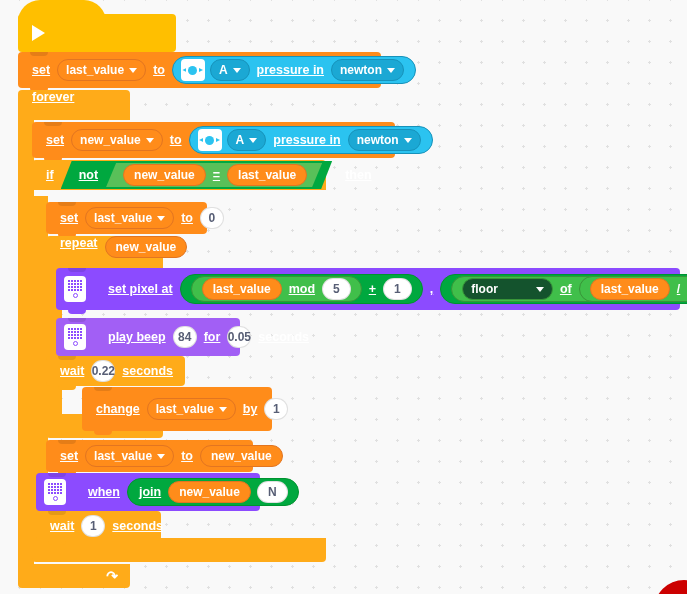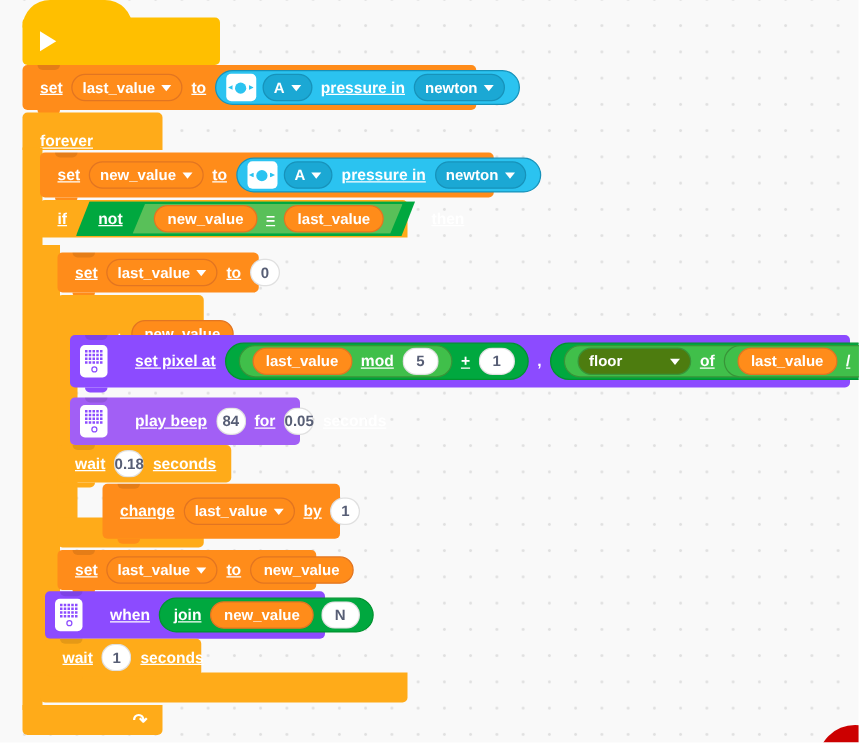--- a/index.html
+++ b/index.html
@@ -67,21 +67,21 @@
 
   
   .dd {
     display:inline-flex; align-items:center; gap:5px;
     height:22px; padding:0 8px; border-radius:11px;
     font-size:12px; font-weight:bold; color:#fff;
     margin:0 3px;
   }
   .dd.var   { background:#FF8C1A; border:1px solid #E27521; }
   .dd.sense { background:#1BA8D4; border:1px solid #1792BA; }
-  .dd.op    { background:#4d7c0f; border:1px solid #389438;gap:38px; }
+  .dd.op    { background:#14532d; border:1px solid #389438;gap:38px; }
   .caret {
     width:0;height:0;border-left:4px solid transparent;border-right:4px solid transparent;
     border-top:5px solid #fff; display:inline-block;
   }
   .hex-outer {
     display:inline-flex; align-items:center;
     height:28px; background:#00A83F;
     clip-path: polygon(11px 0, 100% 0, calc(100% - 11px) 100%, 0 100%);
     padding:0 10px 0 14px; margin:0 3px;
   }
@@ -125,21 +125,21 @@
   .force-icon .core::before{left:-6px;}
   .force-icon .core::after{right:-6px;transform:scaleX(-1);}
 
   .play-tri {
     width:0;height:0;border-left:13px solid #fff;
     border-top:8px solid transparent;border-bottom:8px solid transparent;
   }
   .loop-arrow { color:#fff; font-size:14px; font-weight:bold; }
 
   
-  .c-top { position:absolute; border-radius:4px 4px 0 0; display:flex; align-items:flex-end; padding-left:10px; }
+  .c-top { position:absolute; border-radius:4px 4px 0 0; display:flex; align-items:flex-start; padding-left:10px; }
   .c-left { position:absolute; }
   .c-bot  { position:absolute; border-radius:0 0 4px 4px; display:flex; align-items:center; justify-content:flex-end; padding-right:12px; }
 
   .hat {
     position:absolute; background:#FFBF00; border-radius:4px;
     display:flex; align-items:center; padding-left:14px; gap:14px;
   }
   .hat-cap {
     position:absolute; left:0; top:-14px; width:88px; height:22px;
     background:#FFBF00; border-radius:44px 44px 0 0;
@@ -335,21 +335,21 @@
     <span class="divider"></span>
     <span class="lbl">play beep</span>
     <span class="oval num">84</span>
     <span class="lbl">for</span>
     <span class="oval num">0.05</span>
     <span class="lbl">seconds</span>
   </div>
 
   <div class="blk stack c-ctrl" style="left:46px; top:356px; width:139px; height:30px; padding-left:10px;">
     <span class="lbl">wait</span>
-    <span class="oval num">0.18</span>
+    <span class="oval num">0.22</span>
     <span class="lbl">seconds</span>
   </div>
 
   <div class="blk stack c-var" style="left:46px; top:387px; width:190px; height:44px; padding-left:10px;margin-left:36px;">
     <span class="lbl">change</span>
     <span class="dd var">
       <span>last_value</span>
       <span class="caret"></span>
     </span>
     <span class="lbl">by</span>

